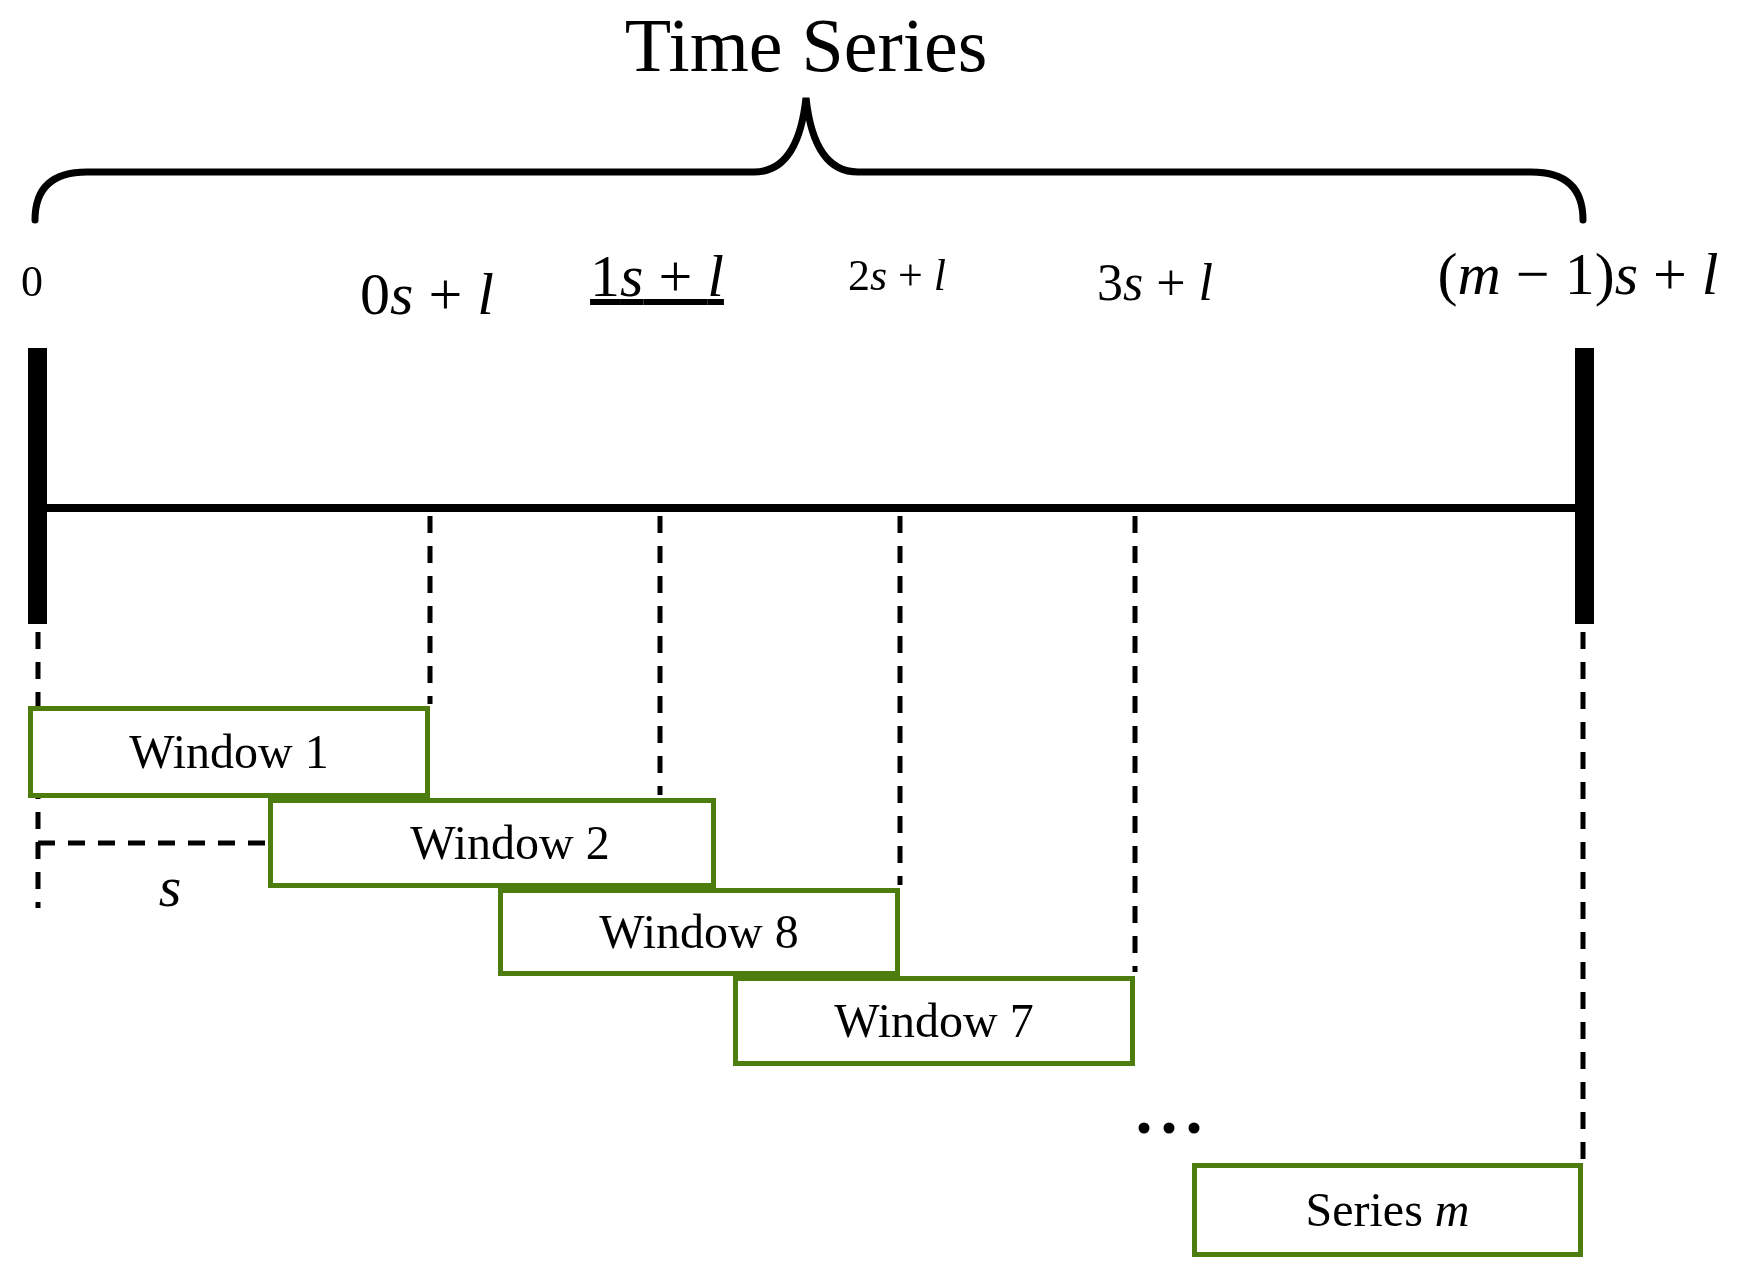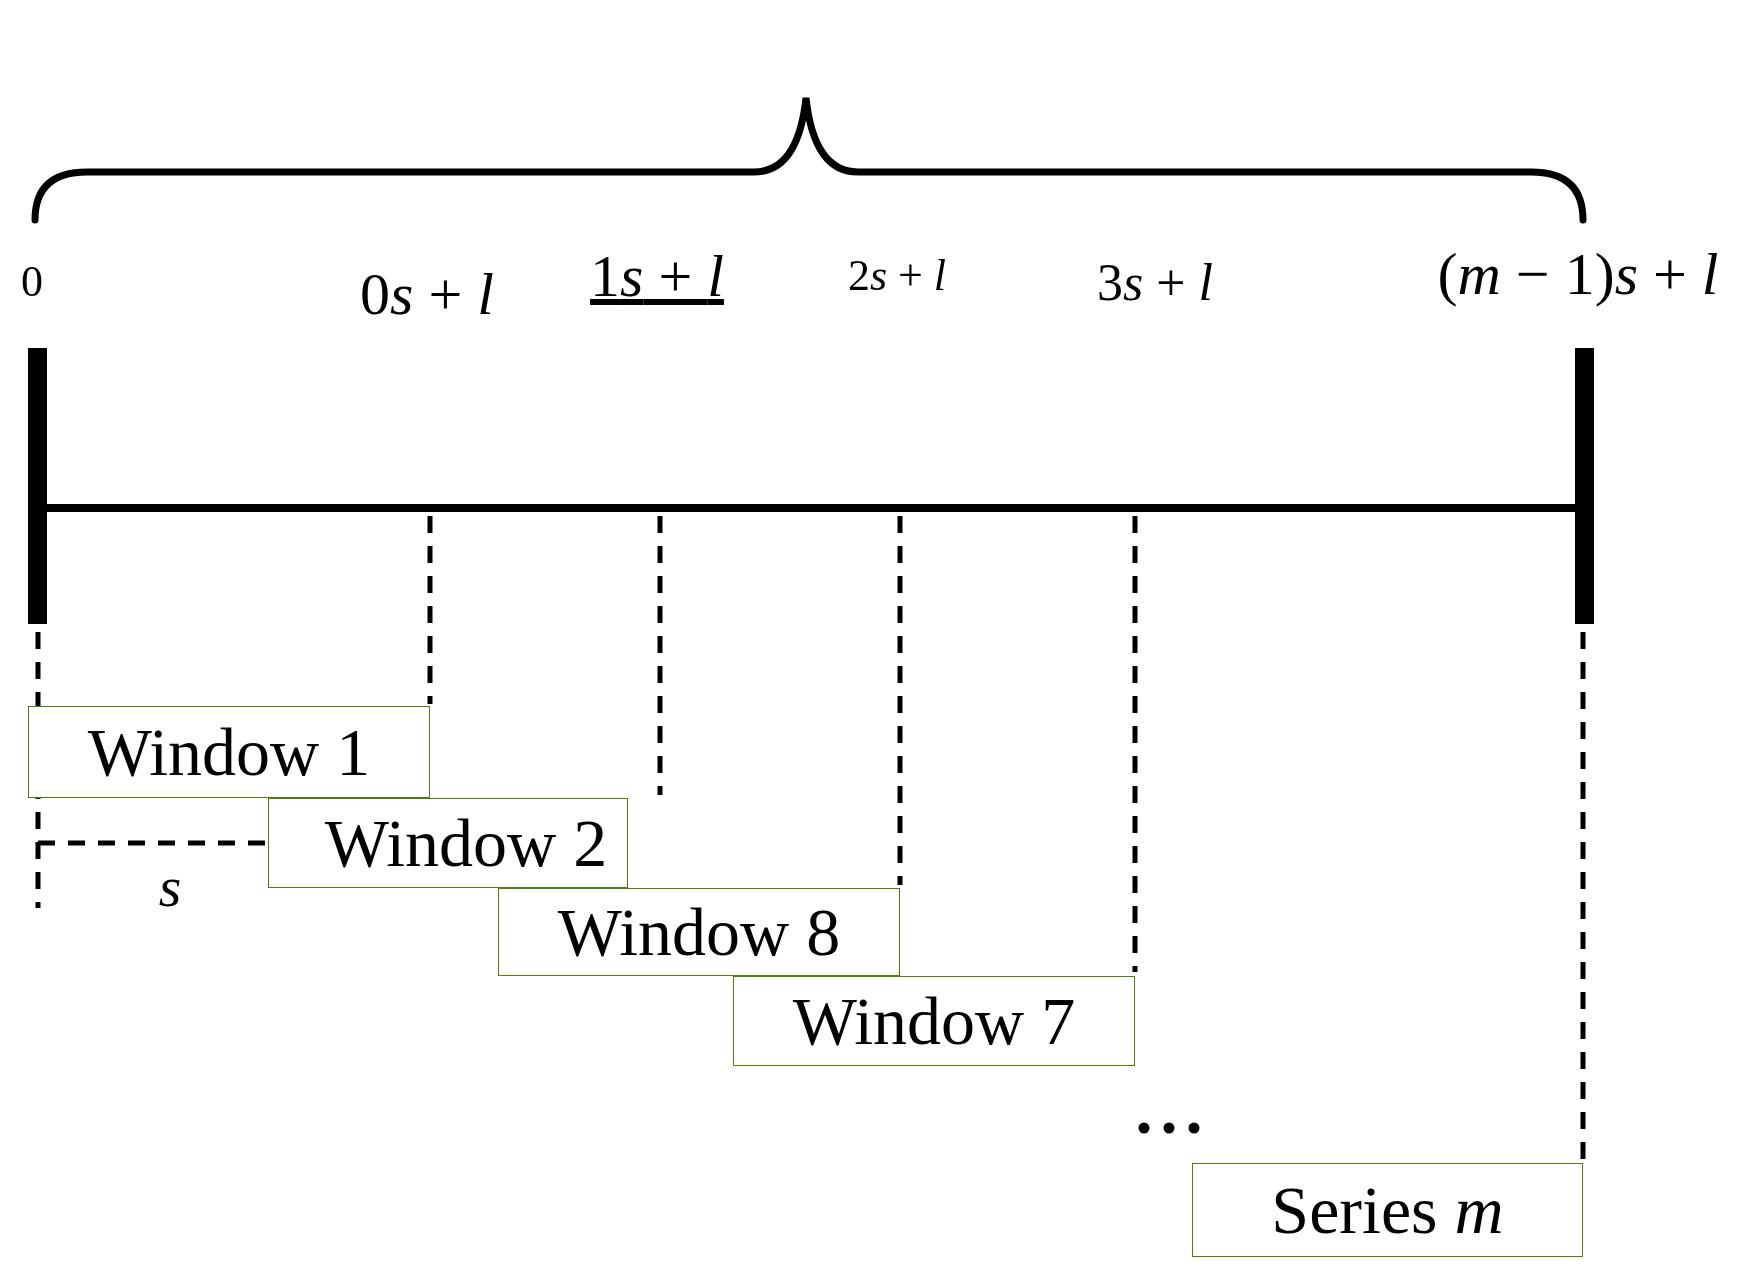--- a/index.html
+++ b/index.html
@@ -16,23 +16,23 @@
     position:absolute;top:6px;left:806px;transform:translateX(-50%);
     font-size:76px;line-height:1.05;white-space:nowrap;
   }
   .tick{
     position:absolute;transform:translateX(-50%);
     white-space:nowrap;line-height:1;
   }
   .it{font-style:italic;}
   .window-box{
     position:absolute;box-sizing:border-box;
-    border:1px solid #4d7c0f;background:#ffffff;
+    border:5px solid #4d7c0f;background:#ffffff;
     display:flex;align-items:center;justify-content:center;
-    font-size:68px;line-height:1;white-space:nowrap;
+    font-size:48px;line-height:1;white-space:nowrap;
   }
   .stride-label{
     position:absolute;transform:translateX(-50%);
     font-size:58px;font-style:italic;line-height:1;
   }
   .ellipsis{
     position:absolute;transform:translateX(-50%);
     font-size:68px;font-weight:bold;letter-spacing:8px;line-height:1;
   }
 </style>
@@ -48,35 +48,36 @@
       <line x1="38" y1="508" x2="1584" y2="508" stroke="#000000" stroke-width="8"></line>
       <line x1="38" y1="632" x2="38" y2="908" stroke="#000000" stroke-width="5" stroke-dasharray="17 13"></line>
       <line x1="430" y1="516" x2="430" y2="704" stroke="#000000" stroke-width="5" stroke-dasharray="17 13"></line>
       <line x1="660" y1="516" x2="660" y2="795" stroke="#000000" stroke-width="5" stroke-dasharray="17 13"></line>
       <line x1="900" y1="516" x2="900" y2="885" stroke="#000000" stroke-width="5" stroke-dasharray="17 13"></line>
       <line x1="1135" y1="516" x2="1135" y2="972" stroke="#000000" stroke-width="5" stroke-dasharray="17 13"></line>
       <line x1="1583" y1="632" x2="1583" y2="1160" stroke="#000000" stroke-width="5" stroke-dasharray="17 13"></line>
       <line x1="38" y1="843" x2="266" y2="843" stroke="#000000" stroke-width="5" stroke-dasharray="17 13"></line>
     </svg>
 
+  <div class="title">Time Series</div>
 
   <div id="ticks">
       <div class="tick" style="left: 32px; top: 260px; font-size: 44px;"><span>0</span></div>
       <div class="tick" style="left: 427px; top: 264px; font-size: 60px;"><span>0</span><span class="it">s</span><span> + </span><span class="it">l</span></div>
       <div class="tick" style="left: 657px; top: 246px; font-size: 60px; text-decoration: underline;"><span>1</span><span class="it">s</span><span> + </span><span class="it">l</span></div>
       <div class="tick" style="left: 897px; top: 254px; font-size: 44px;"><span>2</span><span class="it">s</span><span> + </span><span class="it">l</span></div>
       <div class="tick" style="left: 1155px; top: 257px; font-size: 52px;"><span>3</span><span class="it">s</span><span> + </span><span class="it">l</span></div>
       <div class="tick" style="left: 1578px; top: 244px; font-size: 60px;"><span>(</span><span class="it">m</span><span> − 1)</span><span class="it">s</span><span> + </span><span class="it">l</span></div>
     </div>
 
   <div id="windows">
       <div class="window-box" style="left: 28px; top: 706px; width: 402px; height: 92px;">
         <span><span>Window 1</span></span>
       </div>
-      <div class="window-box" style="left: 268px; top: 798px; width: 360px; height: 90px; padding-left: 36px;">
+      <div class="window-box" style="left: 268px; top: 798px; width: 448px; height: 90px; padding-left: 36px;">
         <span><span>Window 2</span></span>
       </div>
       <div class="window-box" style="left: 498px; top: 888px; width: 402px; height: 88px;">
         <span><span>Window 8</span></span>
       </div>
       <div class="window-box" style="left: 733px; top: 976px; width: 402px; height: 90px;">
         <span><span>Window 7</span></span>
       </div>
       <div class="window-box" style="left: 1192px; top: 1163px; width: 391px; height: 94px;">
         <span><span>Series </span><span class="it">m</span></span>

